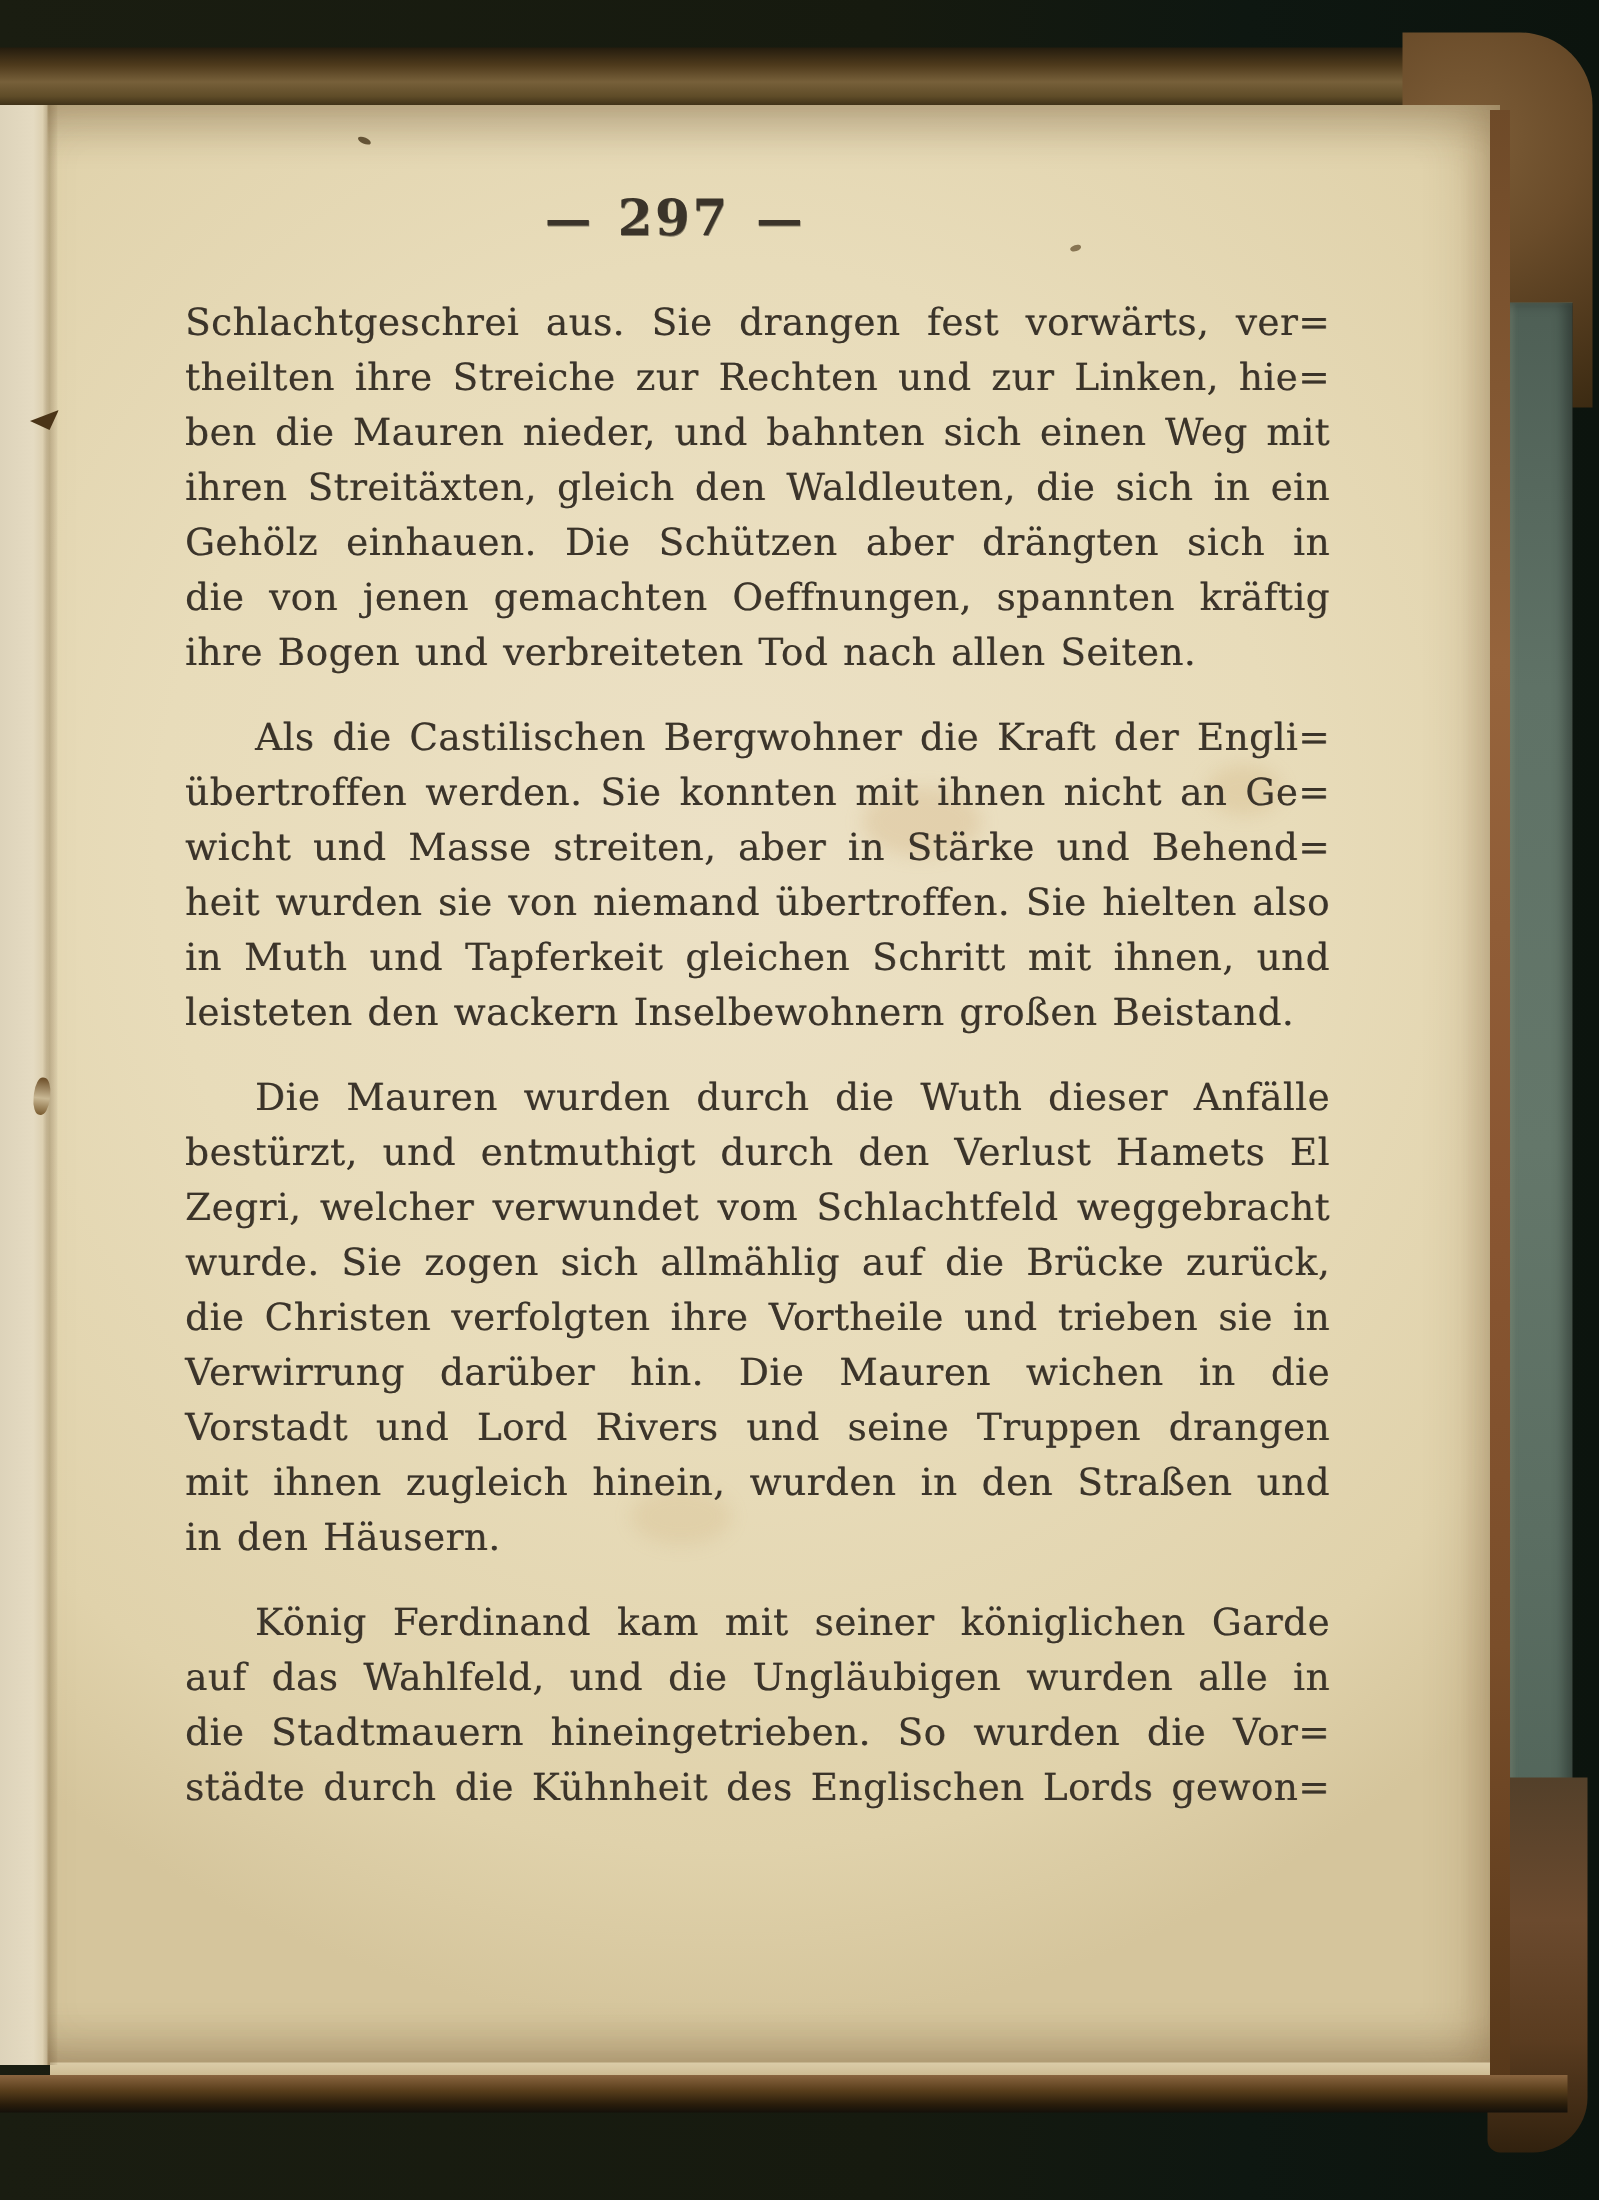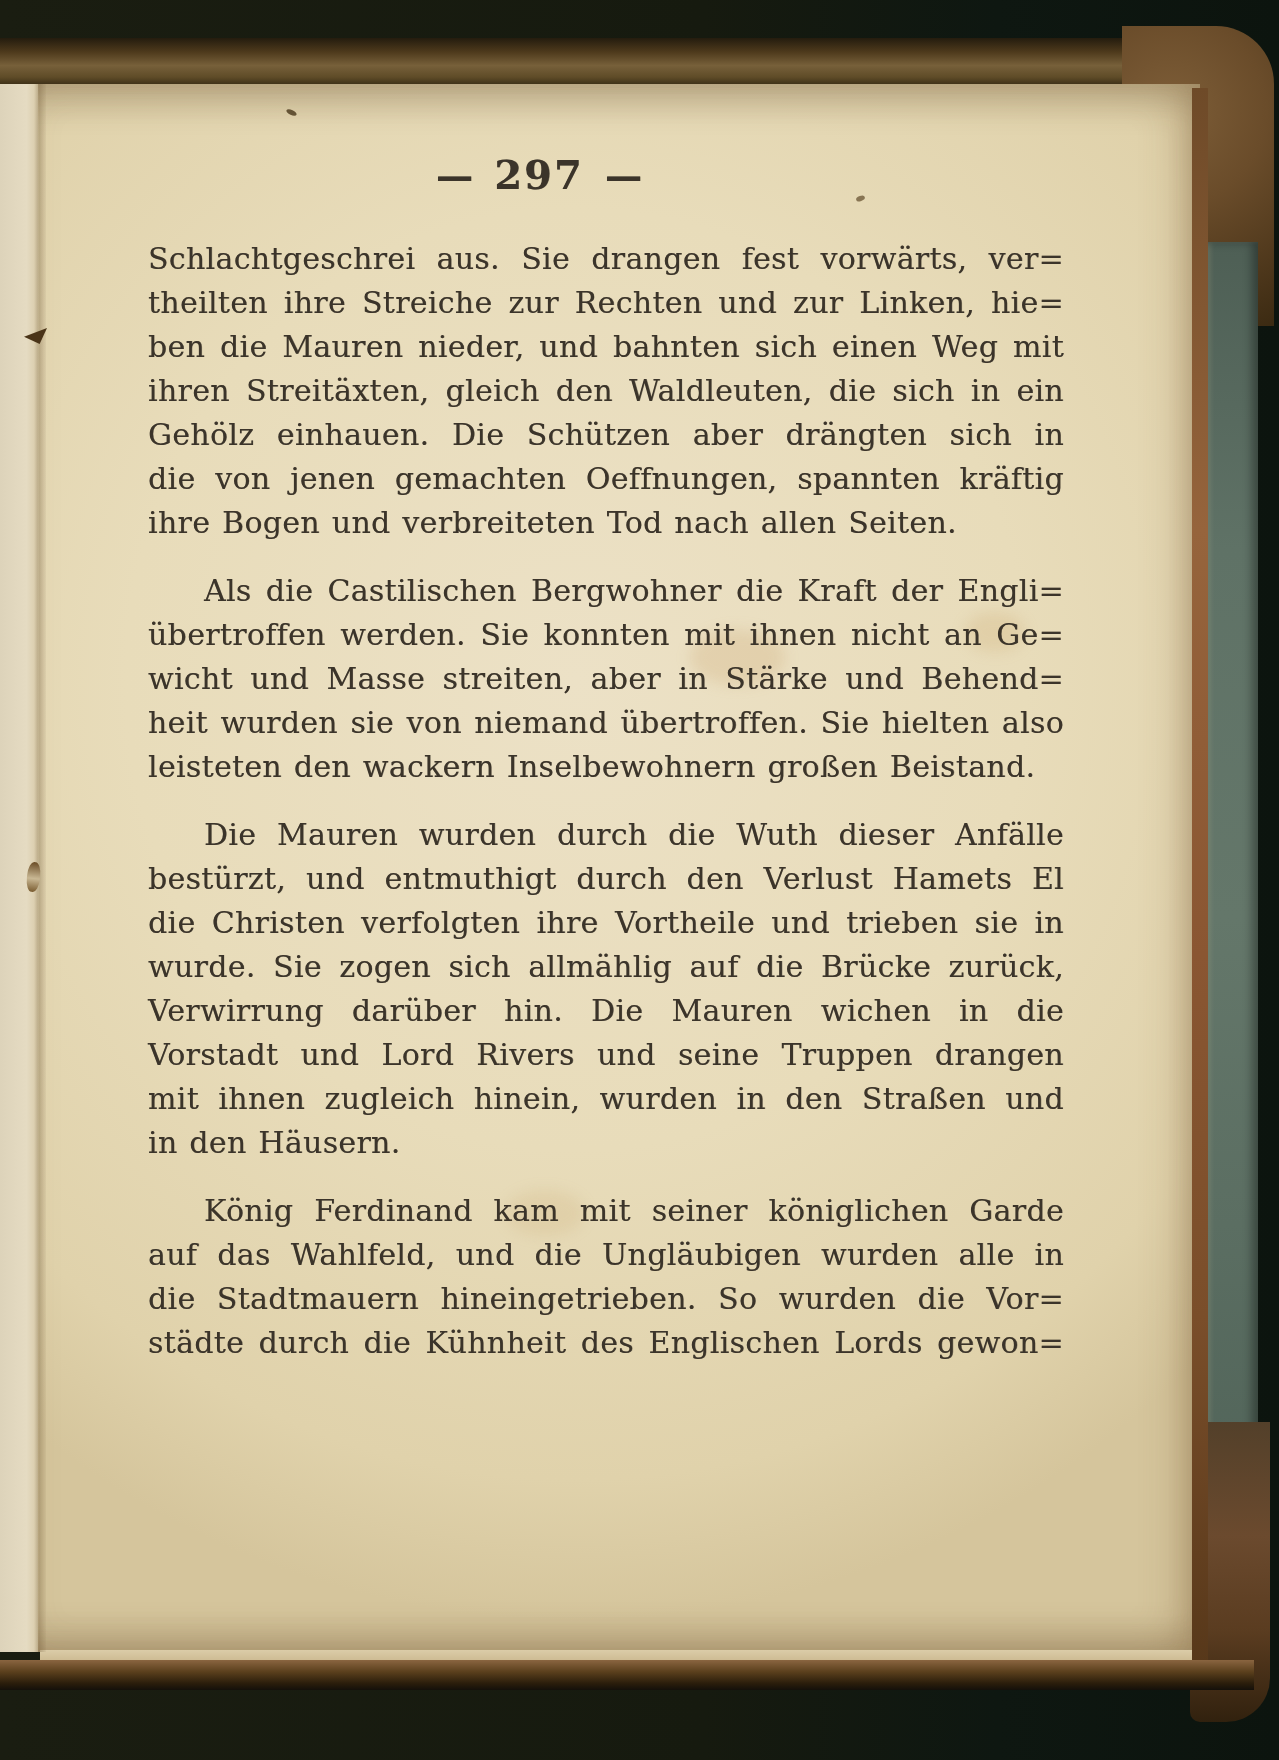--- a/index.html
+++ b/index.html
@@ -135,27 +135,29 @@
         <div class="line just">ihren Streitäxten, gleich den Waldleuten, die sich in ein</div>
         <div class="line just">Gehölz einhauen. Die Schützen aber drängten sich in</div>
         <div class="line just">die von jenen gemachten Oeffnungen, spannten kräftig</div>
         <div class="line">ihre Bogen und verbreiteten Tod nach allen Seiten.</div>
       </div>
       <div class="para para-gap">
         <div class="line just indent">Als die Castilischen Bergwohner die Kraft der Engli=</div>
         <div class="line just">übertroffen werden. Sie konnten mit ihnen nicht an Ge=</div>
         <div class="line just">wicht und Masse streiten, aber in Stärke und Behend=</div>
         <div class="line just">heit wurden sie von niemand übertroffen. Sie hielten also</div>
+        <div class="line just">in Muth und Tapferkeit gleichen Schritt mit ihnen, und</div>
         <div class="line">leisteten den wackern Inselbewohnern großen Beistand.</div>
       </div>
       <div class="para para-gap">
         <div class="line just indent">Die Mauren wurden durch die Wuth dieser Anfälle</div>
         <div class="line just">bestürzt, und entmuthigt durch den Verlust Hamets El</div>
+        <div class="line just">Zegri, welcher verwundet vom Schlachtfeld weggebracht</div>
+        <div class="line just">wurde. Sie zogen sich allmählig auf die Brücke zurück,</div>
         <div class="line just">die Christen verfolgten ihre Vortheile und trieben sie in</div>
-        <div class="line just">wurde. Sie zogen sich allmählig auf die Brücke zurück,</div>
         <div class="line just">Verwirrung darüber hin. Die Mauren wichen in die</div>
         <div class="line just">Vorstadt und Lord Rivers und seine Truppen drangen</div>
         <div class="line just">mit ihnen zugleich hinein, wurden in den Straßen und</div>
         <div class="line">in den Häusern.</div>
       </div>
       <div class="para para-gap">
         <div class="line just indent">König Ferdinand kam mit seiner königlichen Garde</div>
         <div class="line just">auf das Wahlfeld, und die Ungläubigen wurden alle in</div>
         <div class="line just">die Stadtmauern hineingetrieben. So wurden die Vor=</div>
         <div class="line just">städte durch die Kühnheit des Englischen Lords gewon=</div>

